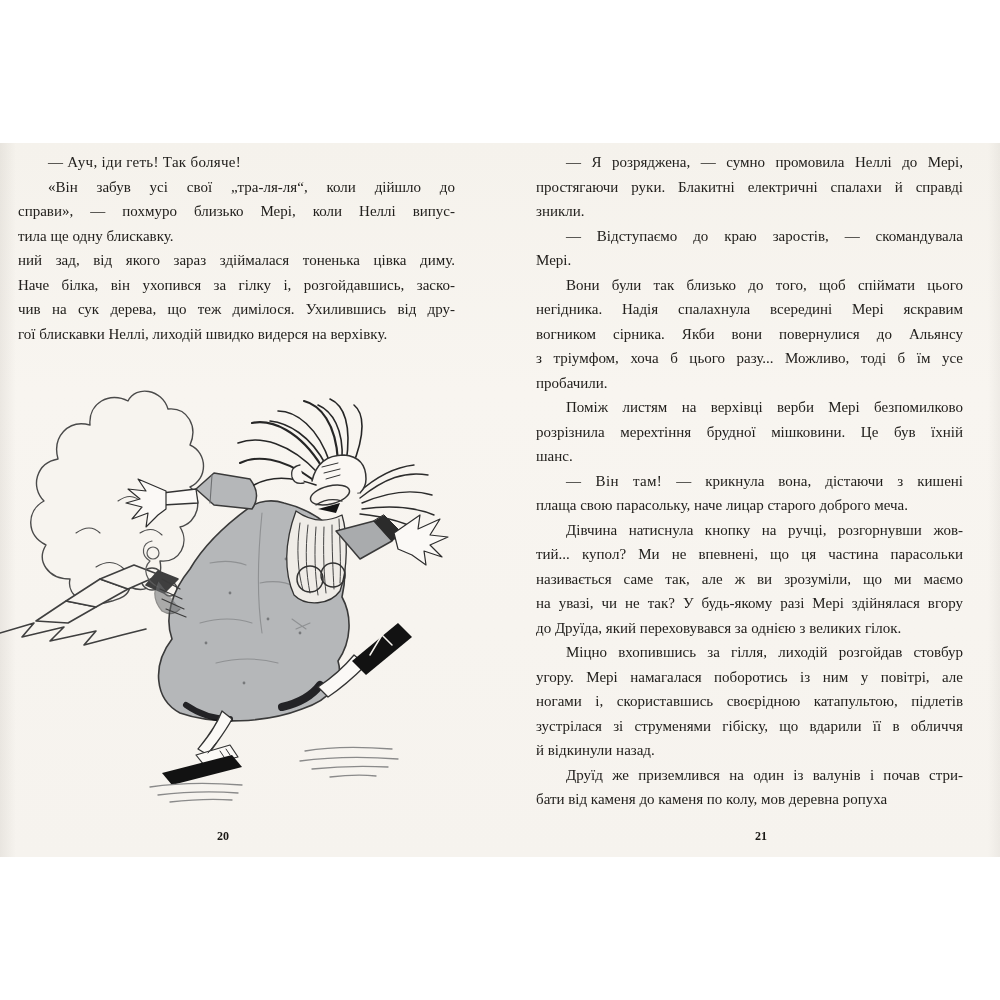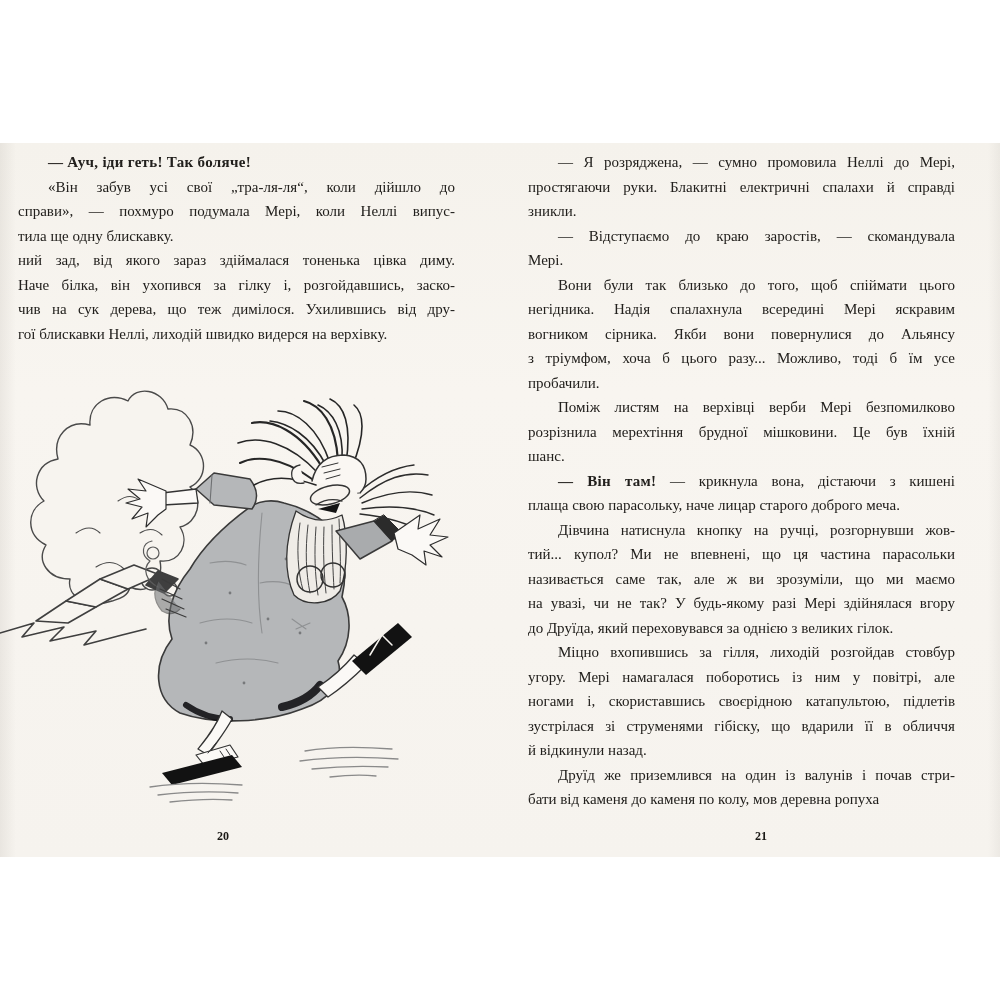--- a/index.html
+++ b/index.html
@@ -21,50 +21,50 @@
     background:linear-gradient(270deg,rgba(60,50,40,.05),rgba(0,0,0,0));pointer-events:none;
   }
   .page{position:absolute;top:0;width:500px;height:100%;}
   .page.left{left:0;}
   .page.right{left:500px;}
   .text-block{
     position:absolute;top:7px;color:#22201d;
     font-size:15px;line-height:24.5px;letter-spacing:0px;
   }
   .page.left  .text-block{left:18px;width:437px;}
-  .page.right .text-block{left:28px;width:427px;}
+  .page.right .text-block{left:36px;width:427px;}
   .para{margin:0;}
   .line{
     height:24.5px;overflow:hidden;
     text-align:justify;text-align-last:justify;
   }
   .line.last{text-align-last:left;}
   .line.first{text-indent:30px;}
-  .bold{font-weight:700;letter-spacing:.3px;margin-top:12px;}
+  .bold{font-weight:400;letter-spacing:.3px;margin-top:12px;}
   .pagenum{
     position:absolute;top:686px;text-align:center;
     font-weight:700;font-size:12px;color:#1a1815;
   }
   .page.left  .pagenum{left:0;width:446px;}
   .page.right .pagenum{left:43px;width:436px;}
   .illustration{position:absolute;left:0;top:240px;}
 </style>
 </head>
 <body>
 
 <div class="spread">
 
   <section class="page left">
     <div class="text-block">
         <div class="para">
           <div class="line first last"><span class="bold">— Ауч, іди геть! Так боляче!</span></div>
         </div>
         <div class="para">
           <div class="line first"><span>«Він забув усі свої „тра-ля-ля“, коли дійшло до</span></div>
-          <div class="line"><span>справи», — похмуро подумала Мері, коли Неллі випус-</span></div>
+          <div class="line"><span>справи», — похмуро близько Мері, коли Неллі випус-</span></div>
           <div class="line last"><span>тила ще одну блискавку.</span></div>
         </div>
         <div class="para">
           <div class="line"><span>ний зад, від якого зараз здіймалася тоненька цівка диму.</span></div>
           <div class="line"><span>Наче білка, він ухопився за гілку і, розгойдавшись, заско-</span></div>
           <div class="line"><span>чив на сук дерева, що теж димілося. Ухилившись від дру-</span></div>
           <div class="line last"><span>гої блискавки Неллі, лиходій швидко видерся на верхівку.</span></div>
         </div>
       </div>
 

